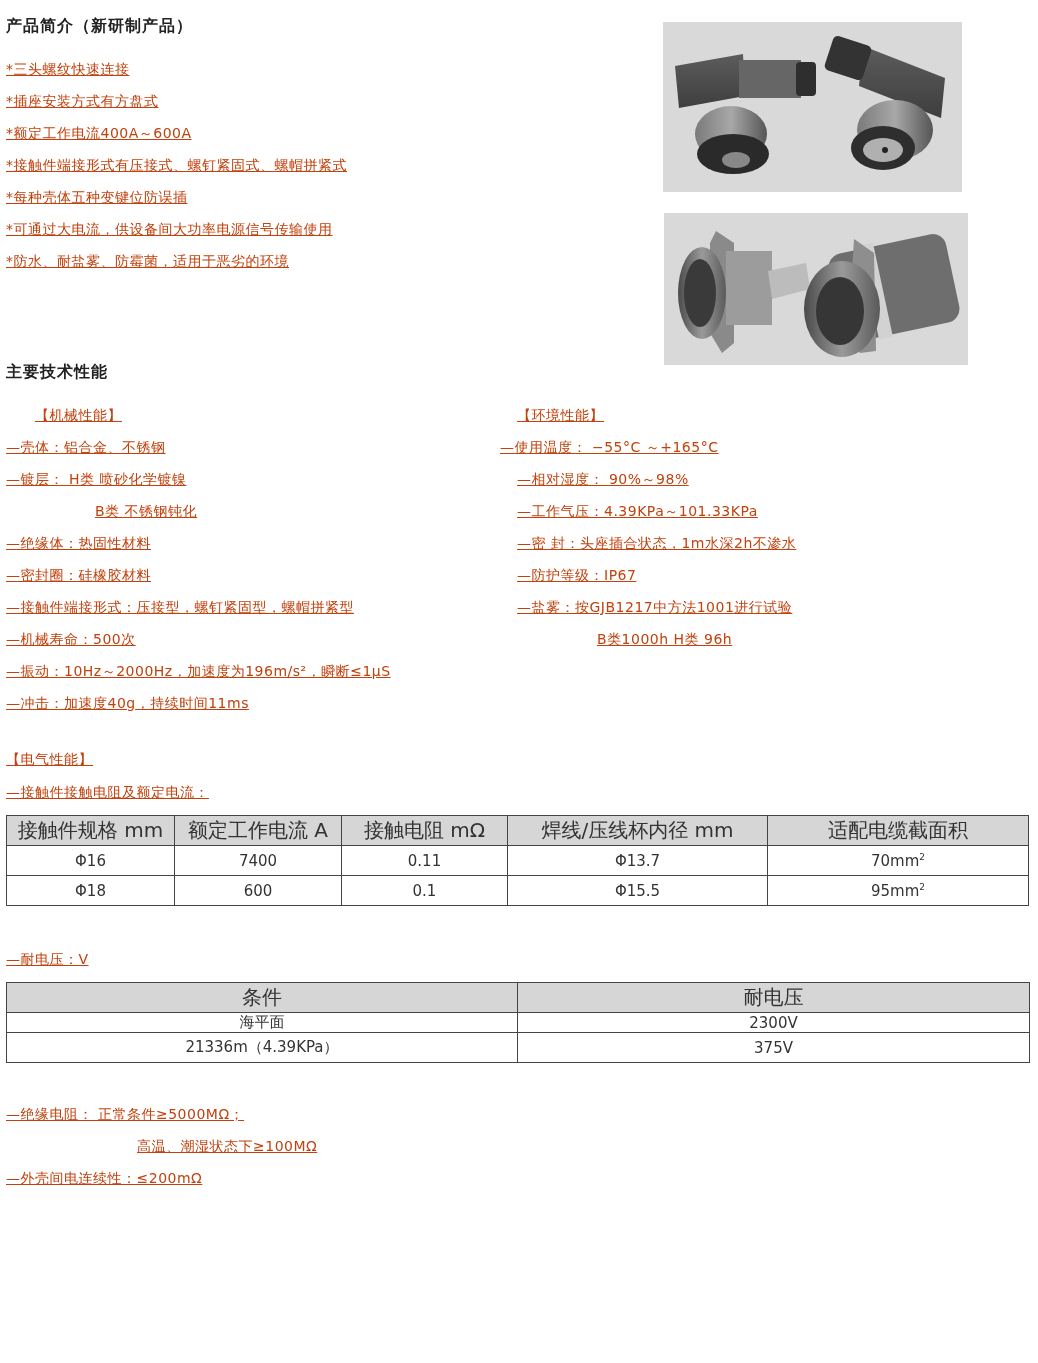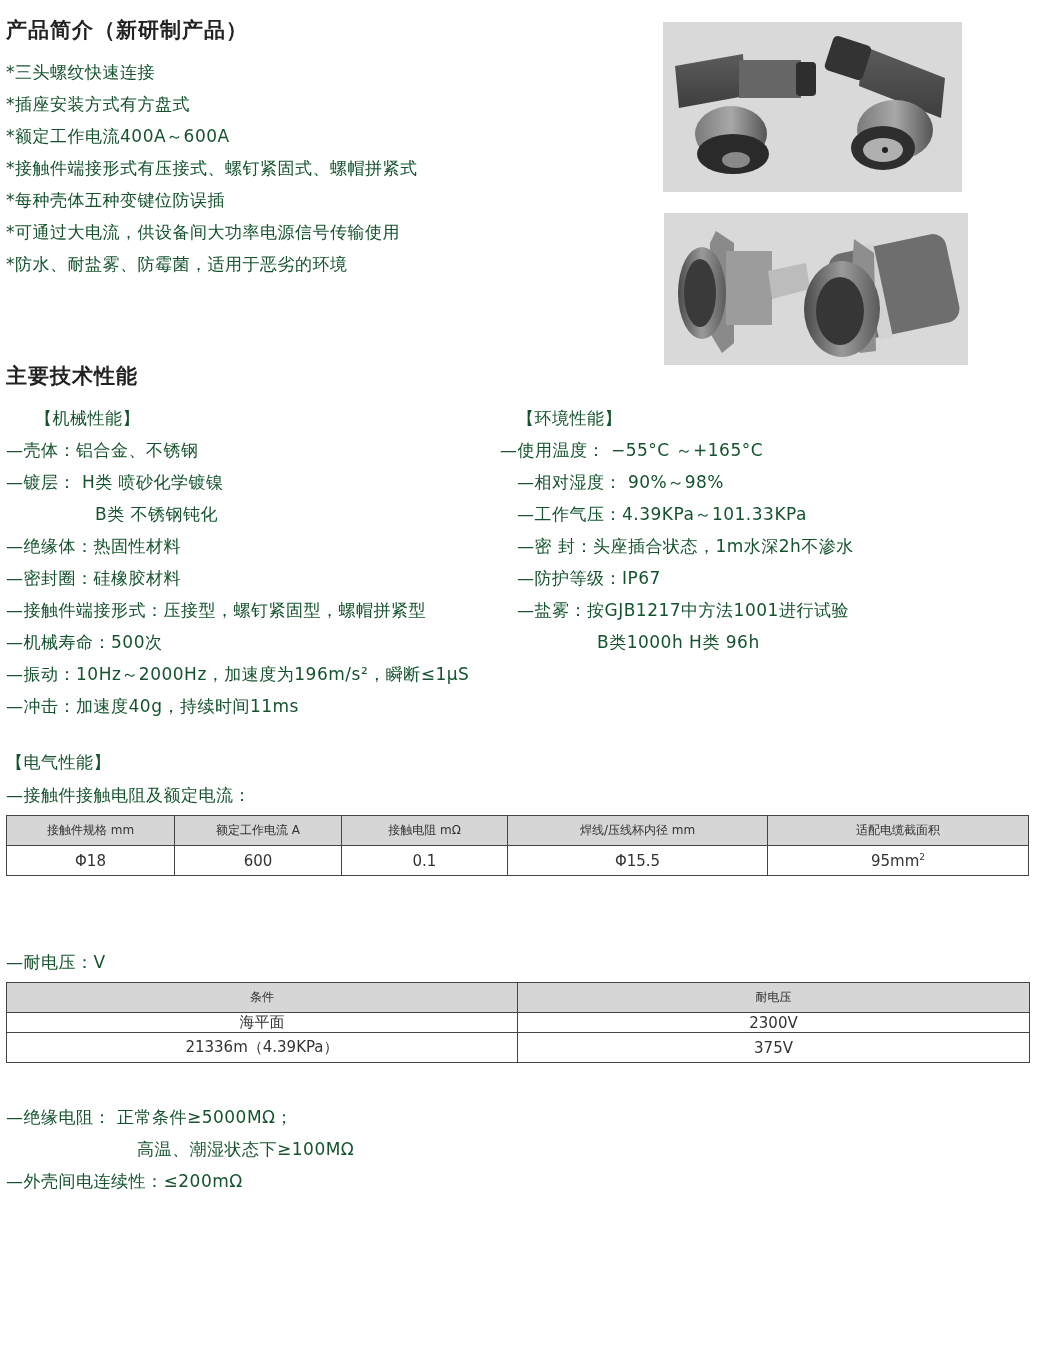--- a/index.html
+++ b/index.html
@@ -2,26 +2,26 @@
 <html><head>
 <meta charset="utf-8">
 <style>
   html, body { margin: 0; padding: 0; background: #ffffff; }
   body {
     width: 1038px; height: 1363px; position: relative; overflow: hidden;
     font-family: "DejaVu Sans", "Liberation Sans", sans-serif;
     color: #2a2a2a;
   }
   .abs { position: absolute; white-space: nowrap; }
-  .h1 { font-size: 21px; font-weight: bold; color: #222; letter-spacing: 1px; }
-  .line { position: absolute; white-space: nowrap; font-size: 17px; color: #14532d; letter-spacing: 0.5px; }
+  .h1 { font-size: 16px; font-weight: bold; color: #222; letter-spacing: 1px; }
+  .line { position: absolute; white-space: nowrap; font-size: 14px; color: #c2410c; letter-spacing: 0.5px; text-decoration: underline; }
   .photo { position: absolute; background: #d9d9d9; overflow: hidden; }
   table.spec { position: absolute; border-collapse: collapse; font-size: 15px; color: #333; table-layout: fixed; }
   table.spec td, table.spec th { border: 1.5px solid #444; text-align: center; font-weight: normal; padding: 0; white-space: nowrap; }
-  table.spec th { background: #d6d6d6; font-size: 12px; }
+  table.spec th { background: #d6d6d6; font-size: 20px; }
   .sup { font-size: 9px; vertical-align: super; }
 </style>
 </head>
 <body>
 
 <div class="abs h1" style="left:6px;top:16px;">产品简介（新研制产品）</div>
 <div>
   <div class="line" style="left:6px;top:61px;">*三头螺纹快速连接</div>
   <div class="line" style="left:6px;top:93px;">*插座安装方式有方盘式</div>
   <div class="line" style="left:6px;top:125px;">*额定工作电流400A～600A</div>
@@ -123,20 +123,27 @@
   </colgroup>
   <tbody>
       <tr style="height:30px;">
     <th>接触件规格      mm</th>
     <th>额定工作电流   A</th>
     <th>接触电阻  mΩ</th>
     <th>焊线/压线杯内径    mm</th>
     <th>适配电缆截面积</th>
   </tr>
   <tr style="height:30px;">
+    <td>Φ16</td>
+    <td>7400</td>
+    <td>0.11</td>
+    <td>Φ13.7</td>
+    <td><span>70mm</span><span class="sup">2</span></td>
+  </tr>
+  <tr style="height:30px;">
     <td>Φ18</td>
     <td>600</td>
     <td>0.1</td>
     <td>Φ15.5</td>
     <td><span>95mm</span><span class="sup">2</span></td>
   </tr>
 </tbody>
   </table>
 
 <div class="line" style="left:6px;top:951px;">—耐电压：V</div>

